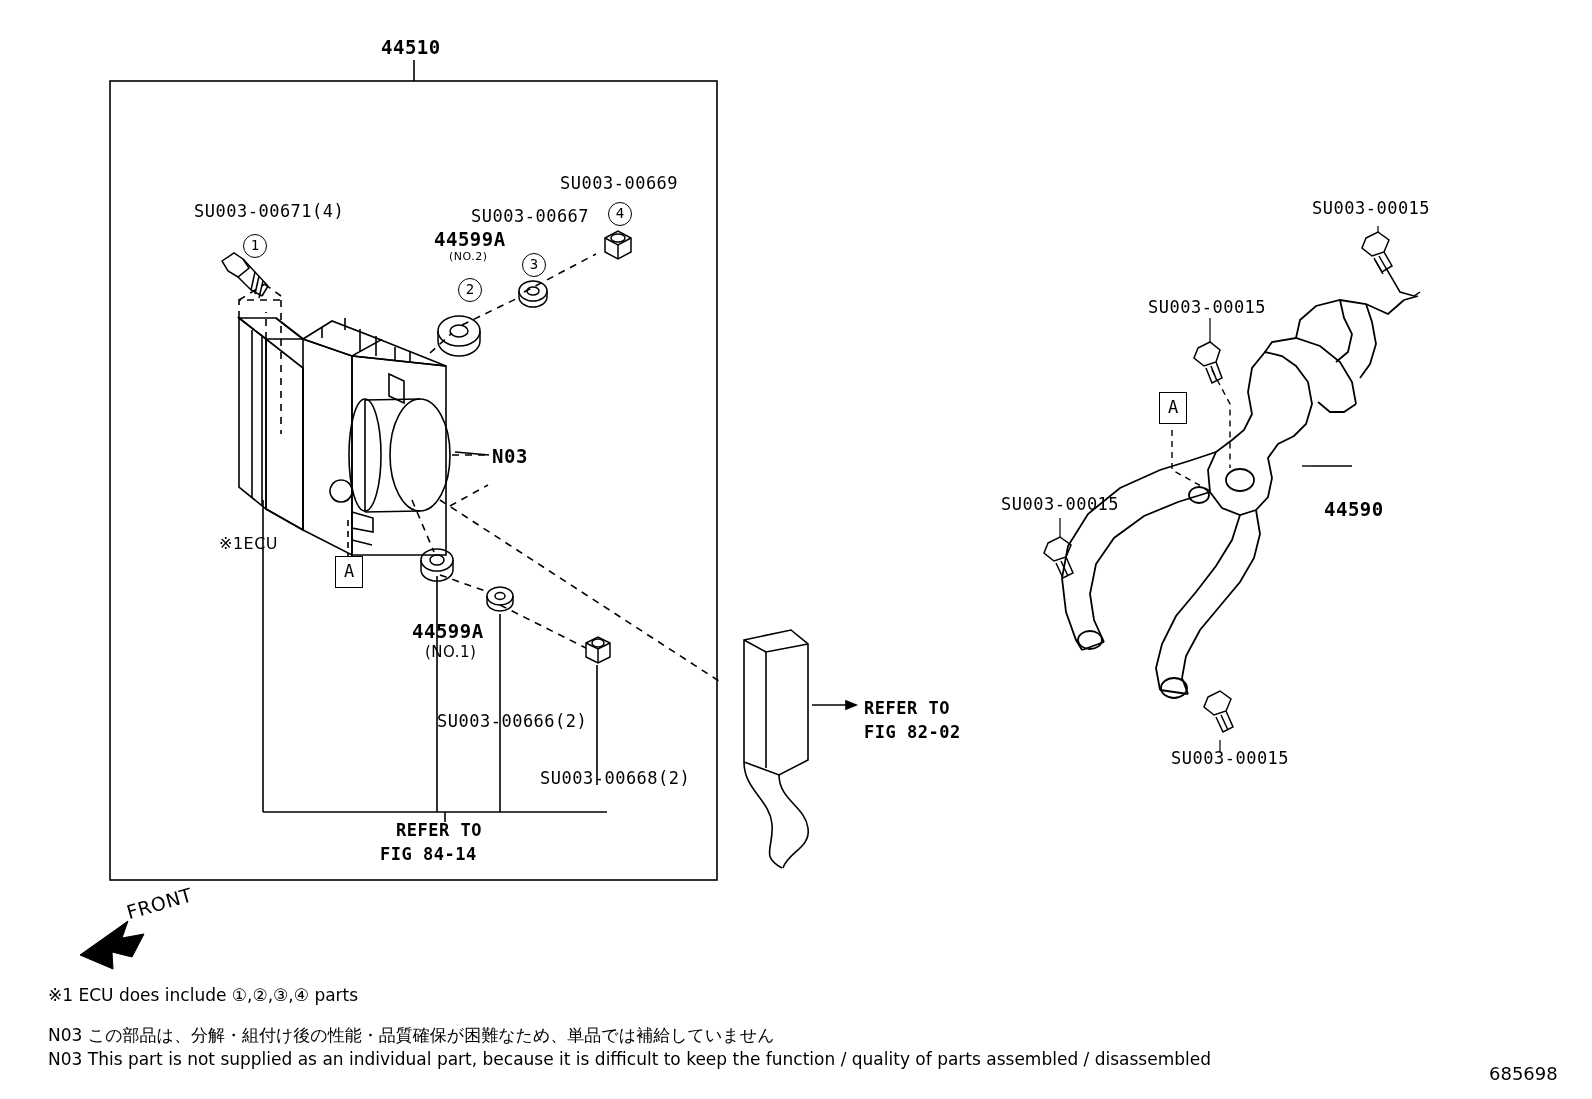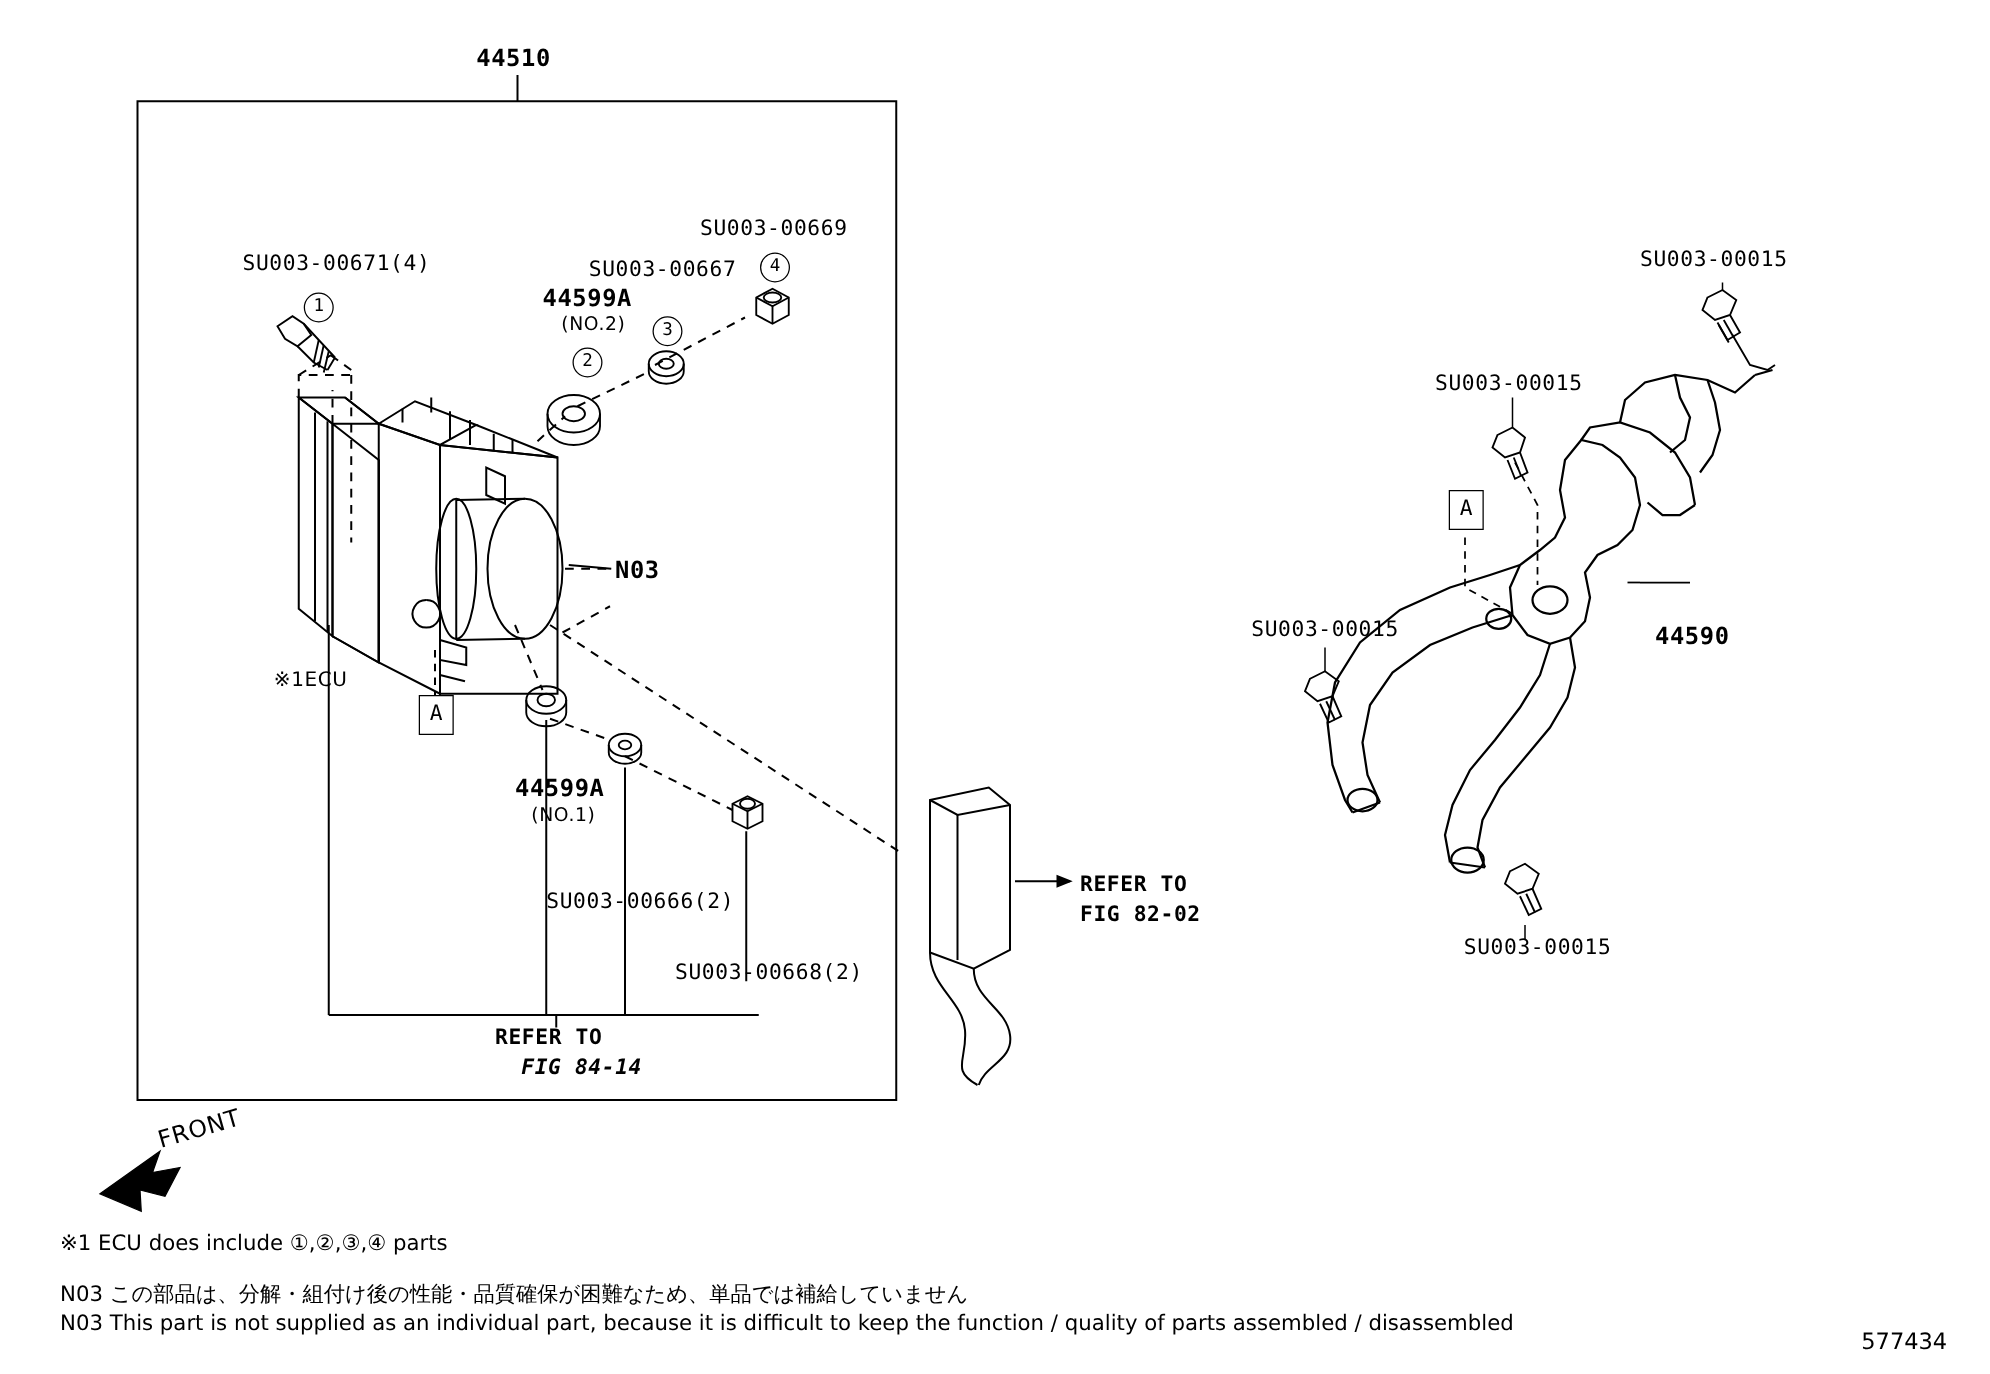--- a/index.html
+++ b/index.html
@@ -284,51 +284,51 @@
   <div class="lbl" style="left:194px; top:201px;">SU003-00671(4)</div>
   <div class="circnum" style="left:243px; top:234px;">1</div>
 
   <div class="lbl" style="left:471px; top:206px;">SU003-00667</div>
   <div class="circnum" style="left:522px; top:253px;">3</div>
 
   <div class="lbl" style="left:560px; top:173px;">SU003-00669</div>
   <div class="circnum" style="left:608px; top:202px;">4</div>
 
   <div class="lbl bold big" style="left:434px; top:228px;">44599A</div>
-  <div class="lbl sans" style="left:449px; top:250px; font-size:15px;">(NO.2)</div>
+  <div class="lbl sans" style="left:449px; top:250px; font-size:11px;">(NO.2)</div>
   <div class="circnum" style="left:458px; top:278px;">2</div>
 
   <div class="lbl bold big" style="left:492px; top:445px;">N03</div>
 
   <div class="lbl sans" style="left:219px; top:534px; font-size:16px;">※1ECU</div>
 
   <div class="boxA" style="left:335px; top:556px;">A</div>
 
   <div class="lbl bold big" style="left:412px; top:620px;">44599A</div>
   <div class="lbl sans" style="left:425px; top:643px; font-size:15px;">(NO.1)</div>
 
   <div class="lbl" style="left:437px; top:711px;">SU003-00666(2)</div>
   <div class="lbl" style="left:540px; top:768px;">SU003-00668(2)</div>
 
   <div class="lbl bold" style="left:396px; top:820px;">REFER TO</div>
-  <div class="lbl bold" style="left:417px; top:844px;font-style:italic;">FIG 84-14</div>
+  <div class="lbl bold" style="left:380px; top:844px;">FIG 84-14</div>
 
   <div class="lbl bold" style="left:864px; top:698px;">REFER TO</div>
   <div class="lbl bold" style="left:864px; top:722px;">FIG 82-02</div>
 
   <div class="lbl" style="left:1312px; top:198px;">SU003-00015</div>
   <div class="lbl" style="left:1148px; top:297px;">SU003-00015</div>
   <div class="lbl" style="left:1001px; top:494px;">SU003-00015</div>
   <div class="lbl" style="left:1171px; top:748px;">SU003-00015</div>
 
   <div class="boxA" style="left:1159px; top:392px;">A</div>
 
   <div class="lbl bold big" style="left:1324px; top:456px;margin-top:42px;">44590</div>
 
   <div class="lbl sans" style="left:124px; top:902px; font-size:19px; transform: rotate(-16deg); transform-origin: left top;">FRONT</div>
 
   <div class="footnote" style="left:48px; top:985px;">※1 ECU does include ①,②,③,④ parts</div>
   <div class="footnote" style="left:48px; top:1024px;text-align:right;">N03  この部品は、分解・組付け後の性能・品質確保が困難なため、単品では補給していません</div>
   <div class="footnote" style="left:48px; top:1049px;">N03  This part is not supplied as an individual part, because it is difficult to keep the function / quality of parts  assembled / disassembled</div>
 
-  <div class="docid" style="left:1489px; top:1063px;">577434</div>
+  <div class="docid" style="left:1489px; top:1063px;">685698</div>
 
 </div>
 
 </body></html>

